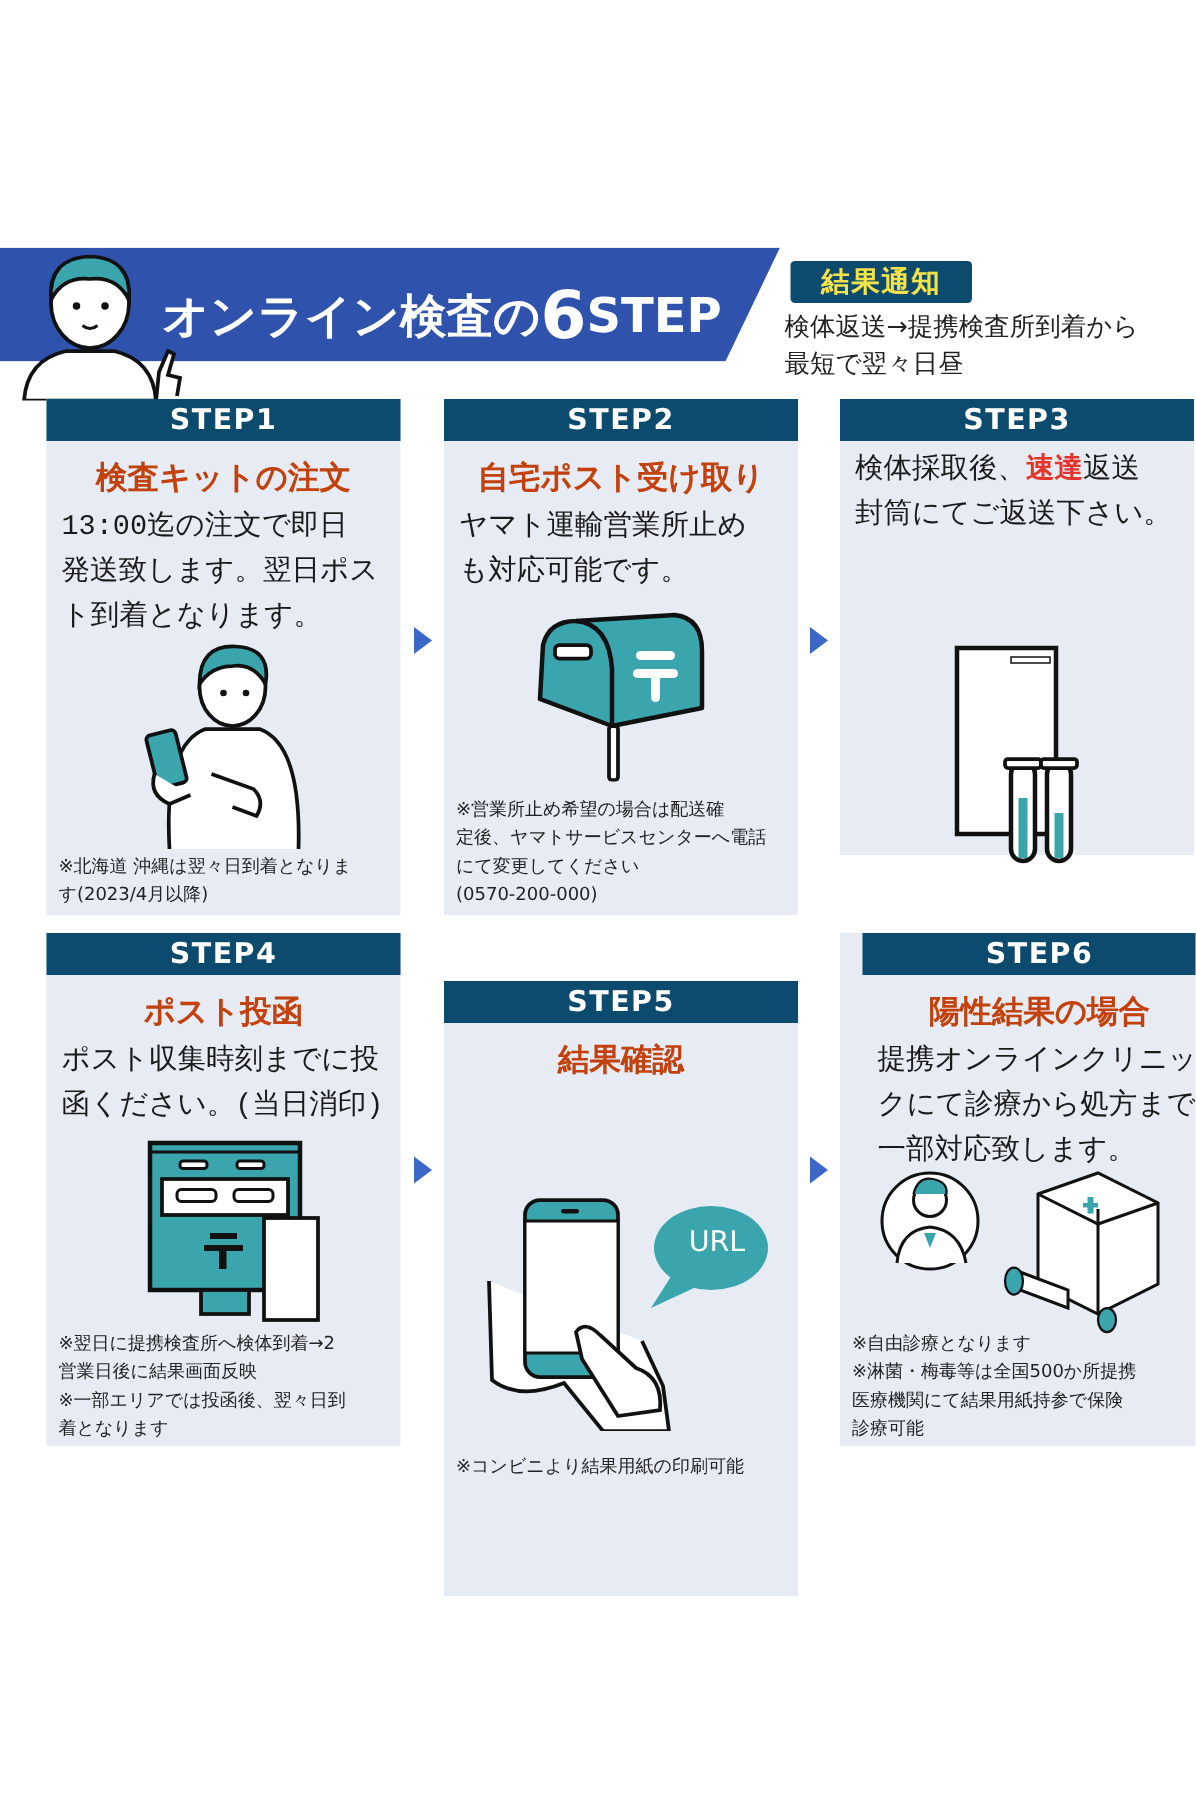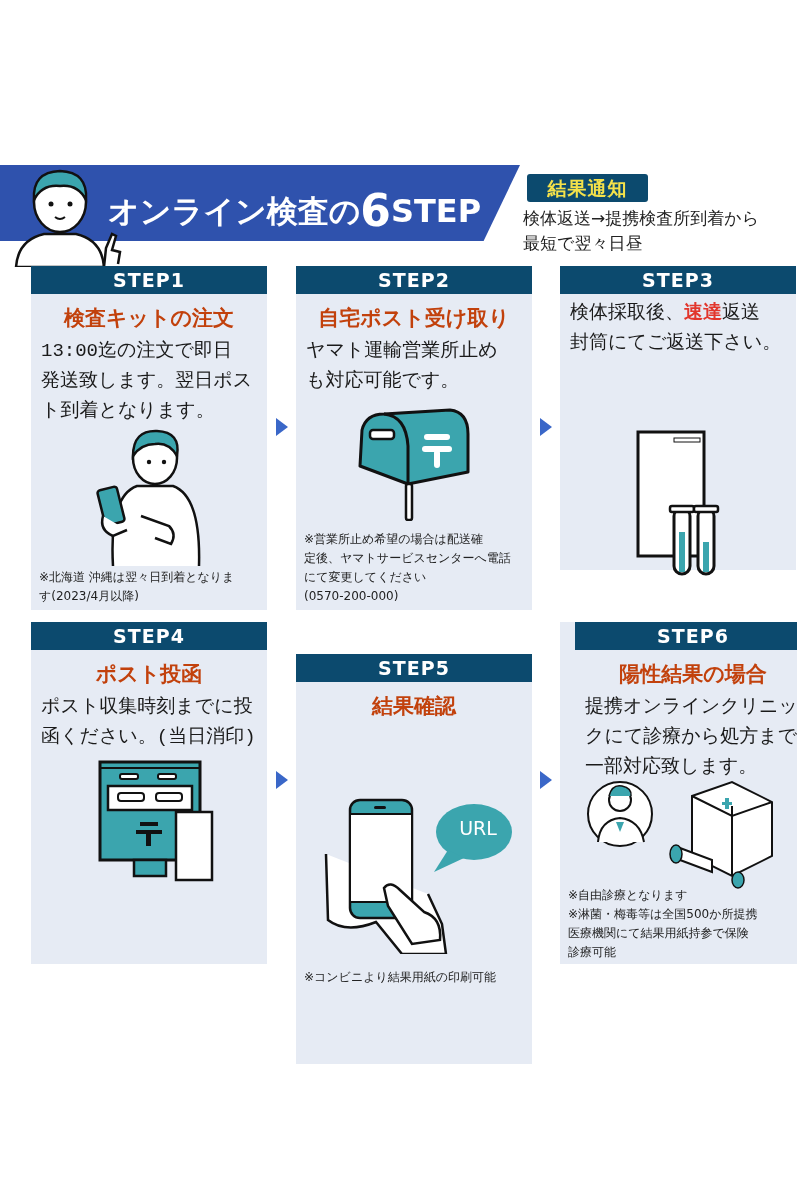--- a/index.html
+++ b/index.html
@@ -114,20 +114,24 @@
     <rect x="62" y="14" width="18" height="5" rx="2" fill="#fff" stroke="#111" stroke-width="2"></rect>
     <rect x="12" y="26" width="84" height="24" fill="#fff" stroke="#111" stroke-width="2.5"></rect>
     <rect x="22" y="33" width="26" height="8" rx="3" fill="#fff" stroke="#111" stroke-width="2"></rect>
     <rect x="60" y="33" width="26" height="8" rx="3" fill="#fff" stroke="#111" stroke-width="2"></rect>
     <rect x="44" y="62" width="18" height="4" fill="#111"></rect>
       <rect x="40" y="70" width="26" height="4" fill="#111"></rect>
       <rect x="50" y="70" width="5" height="16" fill="#111"></rect>
     <rect x="38" y="100" width="32" height="16" fill="#3ba5ae" stroke="#111" stroke-width="2.5"></rect>
     <rect x="80" y="52" width="36" height="68" fill="#fff" stroke="#111" stroke-width="2.5"></rect>
   </svg>
+  <div class="card-note" style="top:264px;">※翌日に提携検査所へ検体到着→2
+営業日後に結果画面反映
+※一部エリアでは投函後、翌々日到
+着となります</div>
 </div>
 <div class="arrow" style="left:276px; top:771px;"></div>
 
 <div class="card" style="left:296px; top:622px; height:410px;margin-top:32px;">
   <div class="card-head">STEP5</div>
   <div class="card-title">結果確認</div>
   <svg class="illus" style="left:20px; top:140px;" width="200" height="160" viewBox="0 0 200 160">
     <path d="M10 60 L12 126 Q30 140 60 128 L86 160 L130 160 L126 130 L112 100" fill="#fff" stroke="#111" stroke-width="2.5"></path>
     <rect x="34" y="6" width="62" height="118" rx="10" fill="#3ba5ae" stroke="#111" stroke-width="2.5"></rect>
     <rect x="34" y="20" width="62" height="88" fill="#fff" stroke="#111" stroke-width="2"></rect>

